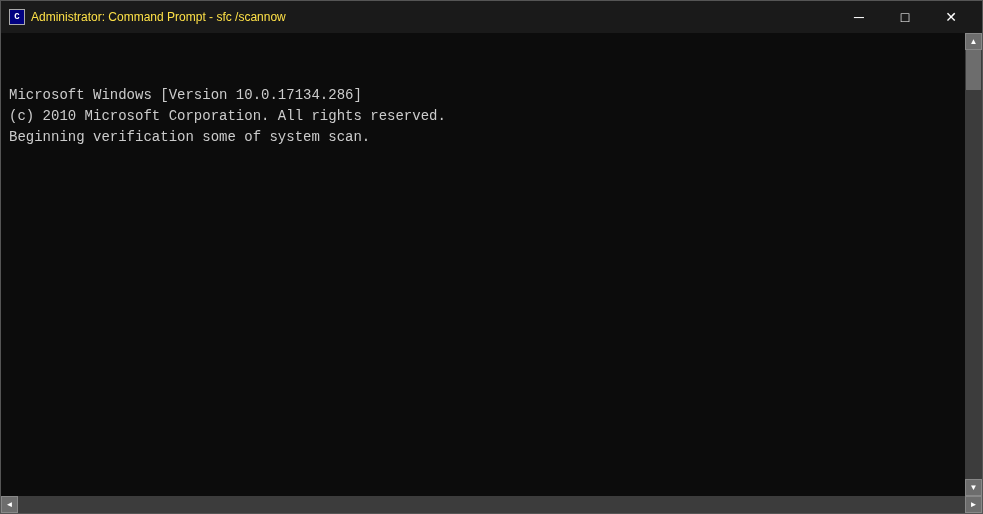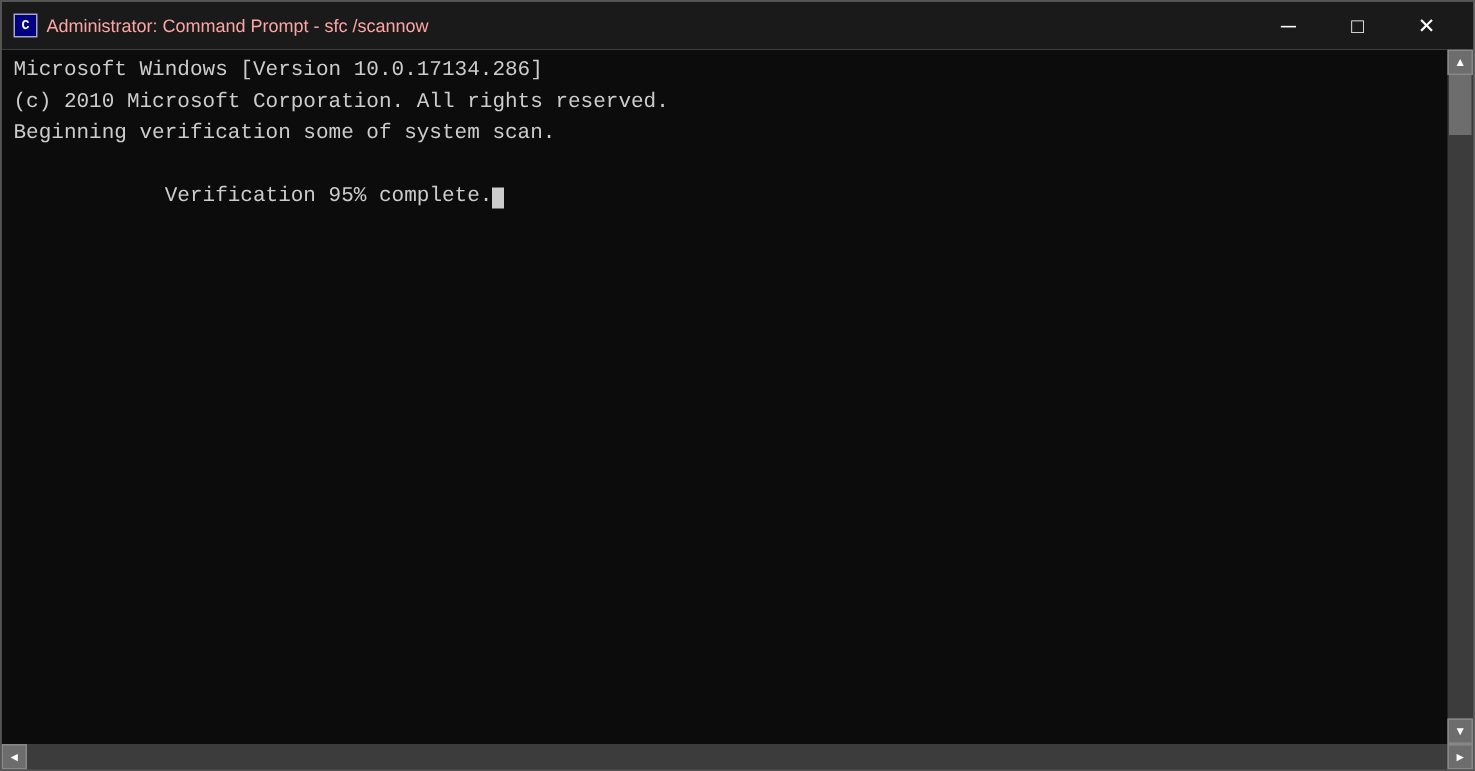--- a/index.html
+++ b/index.html
@@ -59,21 +59,21 @@
       display: flex;
       align-items: center;
       justify-content: center;
       font-size: 9px;
       color: #fff;
       font-family: 'Courier New', monospace;
       font-weight: bold;
     }
 
     .title-bar-text {
-      color: #fca5a5;
+      color: #fde047;
       font-size: 12px;
       font-family: 'Segoe UI', Arial, sans-serif;
     }
 
     .title-bar-controls {
       display: flex;
       gap: 0;
     }
 
     .title-bar-btn {
@@ -94,20 +94,21 @@
       flex: 1;
       background: #0c0c0c;
       display: flex;
       overflow: hidden;
     }
 
     .terminal-content {
       flex: 1;
       padding: 4px 8px;
       overflow: hidden;
+      margin-top: 48px;
     }
 
     .terminal-line {
       color: #cccccc;
       font-family: 'Courier New', Lucida Console, monospace;
       font-size: 14px;
       line-height: 1.5;
       white-space: pre;
     }
 
@@ -222,23 +223,20 @@
   <div class="terminal-body">
     <div class="terminal-with-scroll">
       <div class="terminal-main">
         <div class="terminal-content">
           <div class="terminal-line">Microsoft Windows [Version 10.0.17134.286]</div>
           <div class="terminal-line">(c) 2010 Microsoft Corporation. All rights reserved.</div>
           <div class="terminal-line"></div>
           <div class="terminal-line"></div>
           <div class="terminal-line"></div>
           <div class="terminal-line">Beginning verification some of system scan.</div>
-          <div class="terminal-line">
-            <span>Verification 95% complete.</span><span class="cursor"></span>
-          </div>
         </div>
 
         <div class="scrollbar-track">
           <div class="scrollbar-btn">▲</div>
           <div class="scrollbar-thumb-area">
             <div class="scrollbar-thumb"></div>
           </div>
           <div class="scrollbar-btn">▼</div>
         </div>
       </div>

